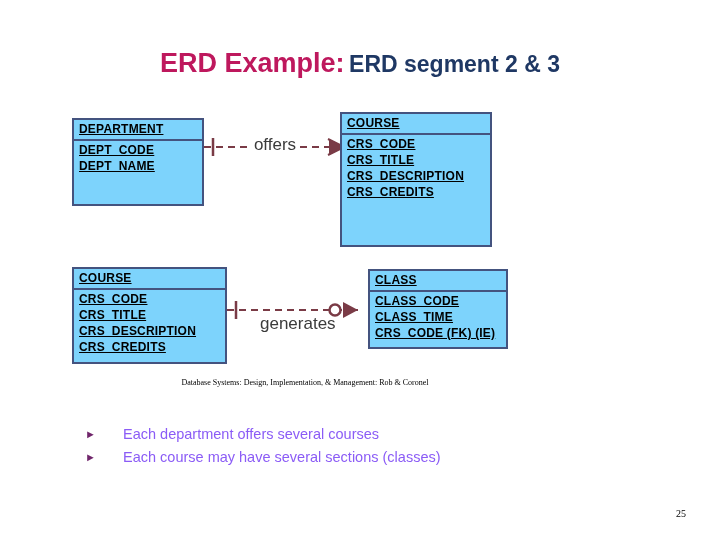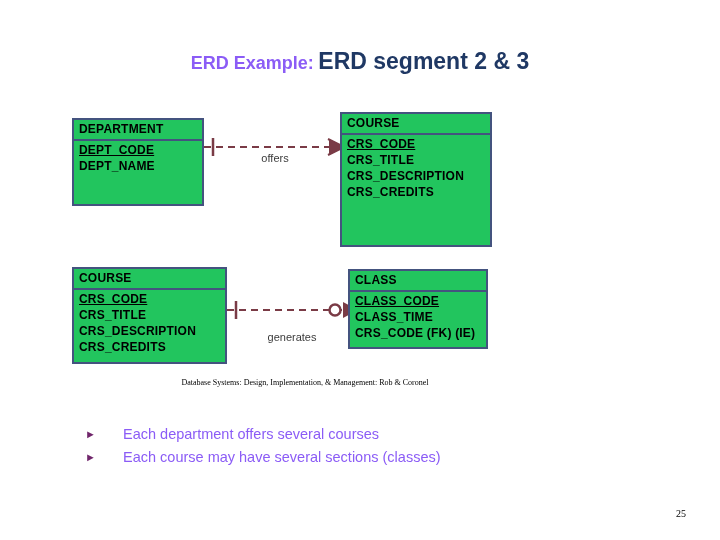--- a/index.html
+++ b/index.html
@@ -19,23 +19,23 @@
   .slide-title {
     position: absolute;
     left: 0;
     top: 48px;
     width: 720px;
     text-align: center;
     white-space: nowrap;
   }
   .title-strong {
     font-family: "Liberation Sans", sans-serif;
-    font-size: 18px;
-    font-weight: bold;
-    color: #8b5cf6;
+    font-size: 27px;
+    font-weight: bold;
+    color: #be185d;
     letter-spacing: 0px;
   }
   .title-rest {
     font-family: "Liberation Sans", sans-serif;
     font-size: 23px;
     font-weight: bold;
     color: #1f3864;
   }
 
   
@@ -50,21 +50,22 @@
     position: absolute;
   }
   #erd-diagram-1 { left: 0; top: 0; width: 720px; height: 150px; }
   #erd-diagram-2 { left: 0; top: 155px; width: 720px; height: 115px; }
 
   
   .entity {
     position: absolute;
     box-sizing: border-box;
     border: 2px solid #44537f;
-    background: #22c55e;
+    background: #7dd3fc;
+    text-decoration: underline;
   }
   .entity-name {
     box-sizing: border-box;
     border-bottom: 2px solid #44537f;
     padding: 2px 5px 3px 5px;
     font-family: "Liberation Sans", sans-serif;
     font-size: 12px;
     font-weight: bold;
     color: #000000;
     letter-spacing: 0.2px;
@@ -85,44 +86,44 @@
   }
   .attr.pk {
     text-decoration: underline;
   }
 
   
   #entity-department { left: 72px;  top: 14px; width: 132px; height: 88px; }
   #entity-course-1   { left: 340px; top: 8px;  width: 152px; height: 135px; }
   
   #entity-course-2   { left: 72px;  top: 8px;  width: 155px; height: 97px; }
-  #entity-class      { left: 348px; top: 10px; width: 140px; height: 80px; }
+  #entity-class      { left: 368px; top: 10px; width: 140px; height: 80px; }
 
   
   .relationship {
     position: absolute;
     height: 30px;
   }
   #rel-offers    { left: 204px; top: 28px;  width: 140px; }
   #rel-generates { left: 227px; top: 36px;  width: 131px; }
 
   .rel-svg {
     position: absolute;
     left: 0;
     top: 0;
     overflow: visible;
   }
   .rel-label {
     position: absolute;
-    top: 20px;
+    top: 6px;
     left: 0;
     width: 100%;
     text-align: center;
     font-family: "Liberation Sans", sans-serif;
-    font-size: 11px;
+    font-size: 17px;
     color: #3b3b3b;
     background: #ffffff;
     line-height: 13px;
   }
   #rel-offers .rel-label { padding: 0 1px; width: 44px; left: 48px; }
   #rel-generates .rel-label { width: 64px; left: 33px; margin-top: 16px; }
 
   
   .citation {
     position: absolute;

